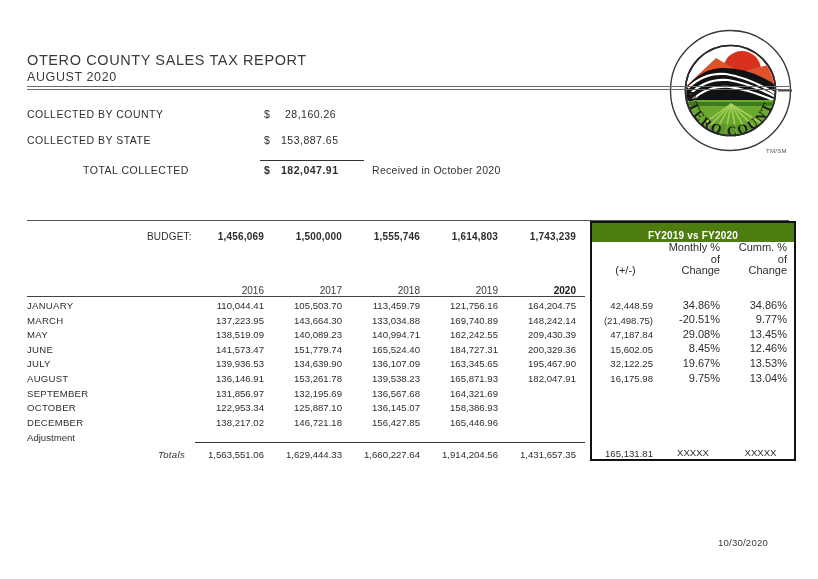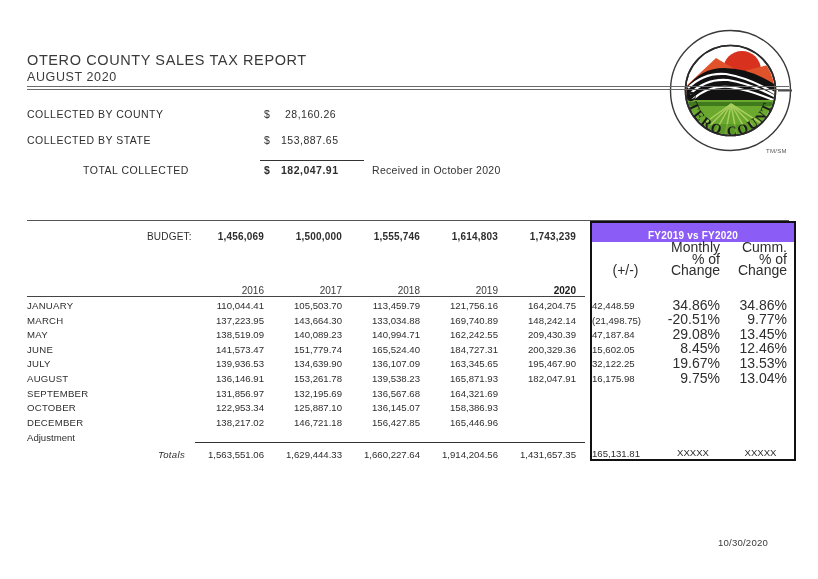--- a/index.html
+++ b/index.html
@@ -74,56 +74,56 @@
   table.main td, table.main th { padding: 0; font-weight: normal; vertical-align: bottom; }
 
   
   col.c-month { width: 120px; }
   col.c-budlbl { width: 48px; }
   col.c-yr     { width: 78px; }
   col.c-gap    { width: 6px; }
   col.c-chg    { width: 68px; }
 
   .num { text-align: right; padding-right: 9px !important; white-space: nowrap; }
-  .num-wide { text-align: left; padding-right: 6px !important; white-space: nowrap; }
+  .num-wide { text-align: right; padding-right: 6px !important; white-space: nowrap; }
 
   tr.budget-row td { height: 20px; font-weight: bold; font-size: 10px; letter-spacing: .2px; }
   .budget-label { text-align: right; padding-right: 8px !important; font-weight: normal !important;
                   font-size: 9.6px; letter-spacing: .3px; }
 
   tr.spacer-row td { height: 22px; }
 
   tr.year-row td { height: 20px; font-size: 10px; color: #3a3a3a; }
   tr.year-row td.y2020 { font-weight: bold; color: #1a1a1a; }
   tr.year-row td { border-bottom: 1.4px solid #444; }
   tr.year-row td.nb { border-bottom: none; }
 
   tr.data-row td { height: 14.6px; }
   tr.month-label td.mname { padding-left: 0px; letter-spacing: .25px; }
 
   
   .panel-left { border-left: 2.2px solid #111; }
   .panel-right { border-right: 2.2px solid #111; }
 
   .green-band {
-    background: #8b5cf6;
+    background: #4d7c0f;
     color: #ffffff;
     font-size: 8.6px;
     font-weight: bold;
     text-align: center;
     letter-spacing: .3px;
     height: 13px;
     line-height: 13px;
     border-top: 2.2px solid #111;
     border-left: 2.2px solid #111;
     border-right: 2.2px solid #111;
   }
 
   .chg-head {
-    font-size: 14px; text-align: right; padding-right: 7px !important;
+    font-size: 11px; text-align: right; padding-right: 7px !important;
     line-height: 11.5px; color: #2e2e2e;
   }
   .chg-head.center { text-align: center; padding-right: 0 !important; }
 
   
   tr.adj-row td { height: 15px; }
   tr.totals-row td { height: 17px; font-size: 9.6px; }
   .totals-label { text-align: right; padding-right: 10px !important; font-style: italic; letter-spacing: .3px; }
   .tot-rule { border-top: 1.1px solid #333; }
   .panel-bottom { border-bottom: 2.2px solid #111; }

